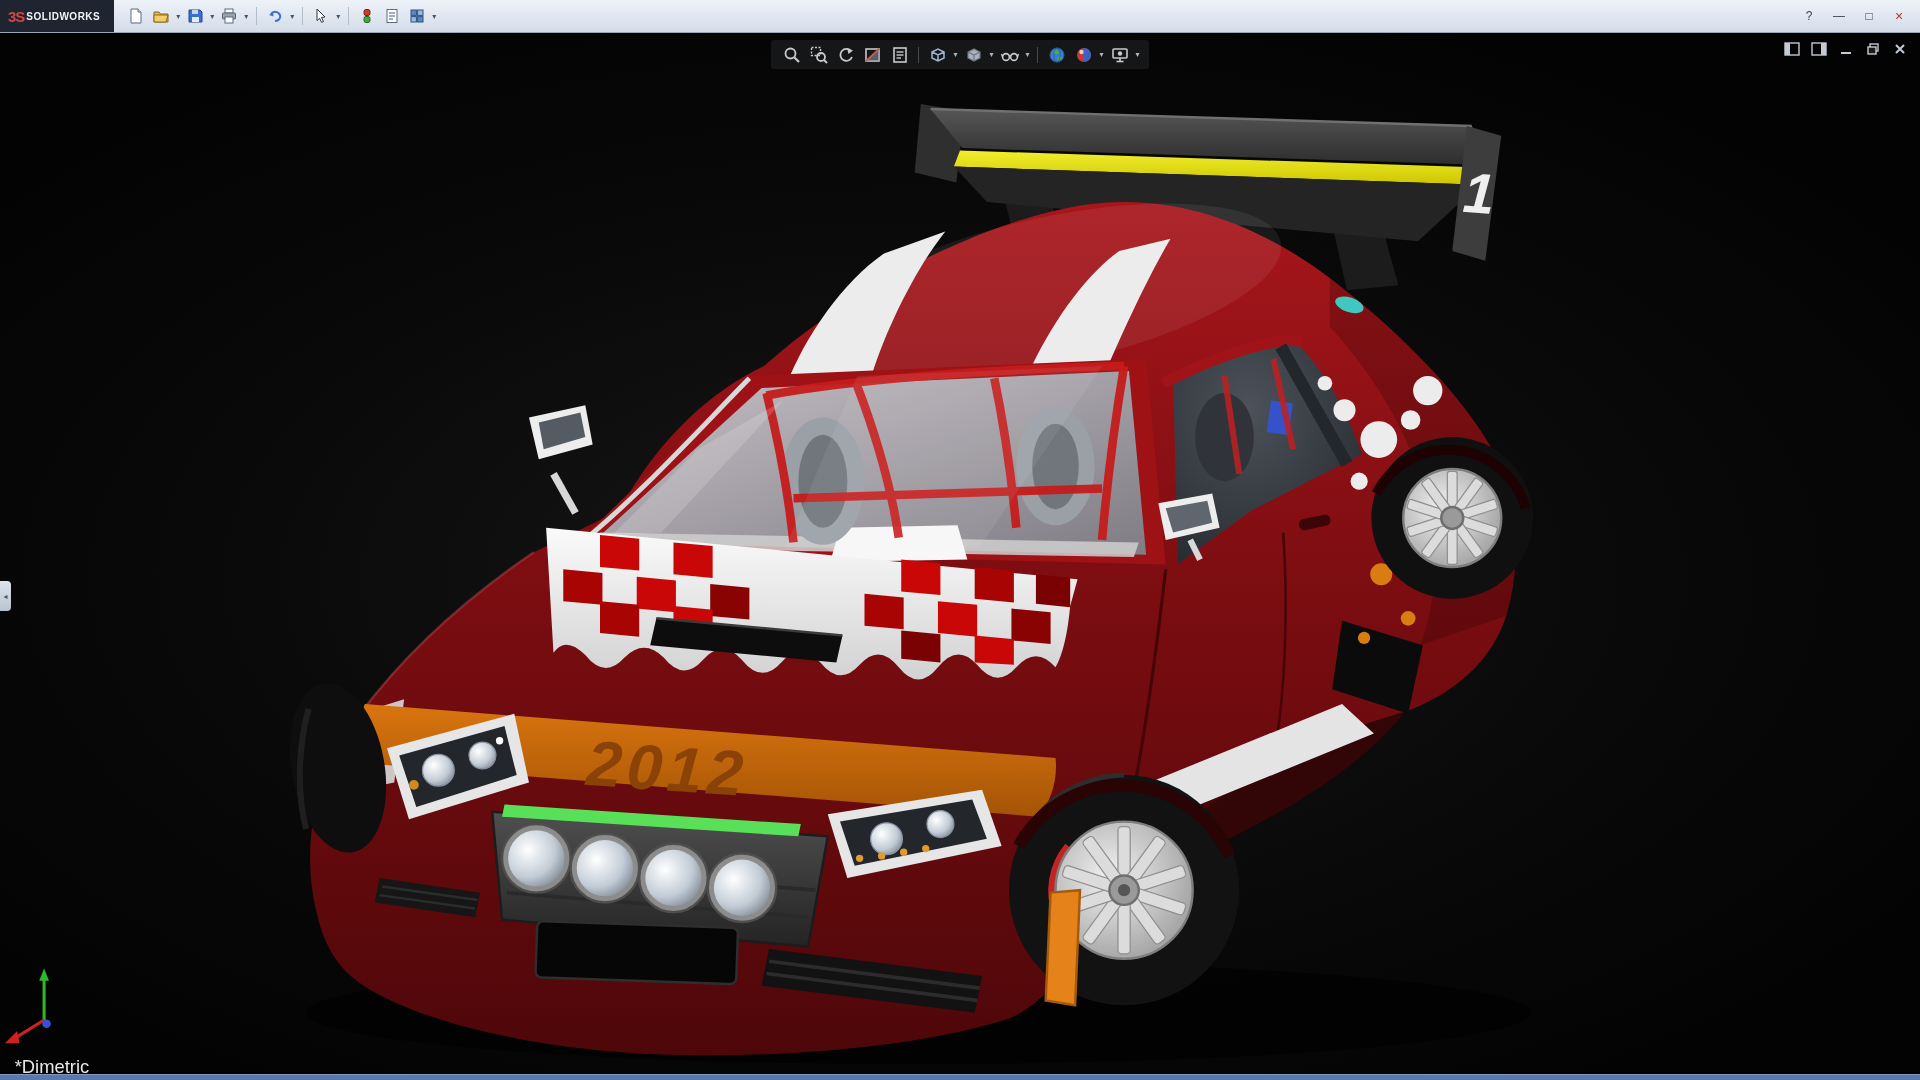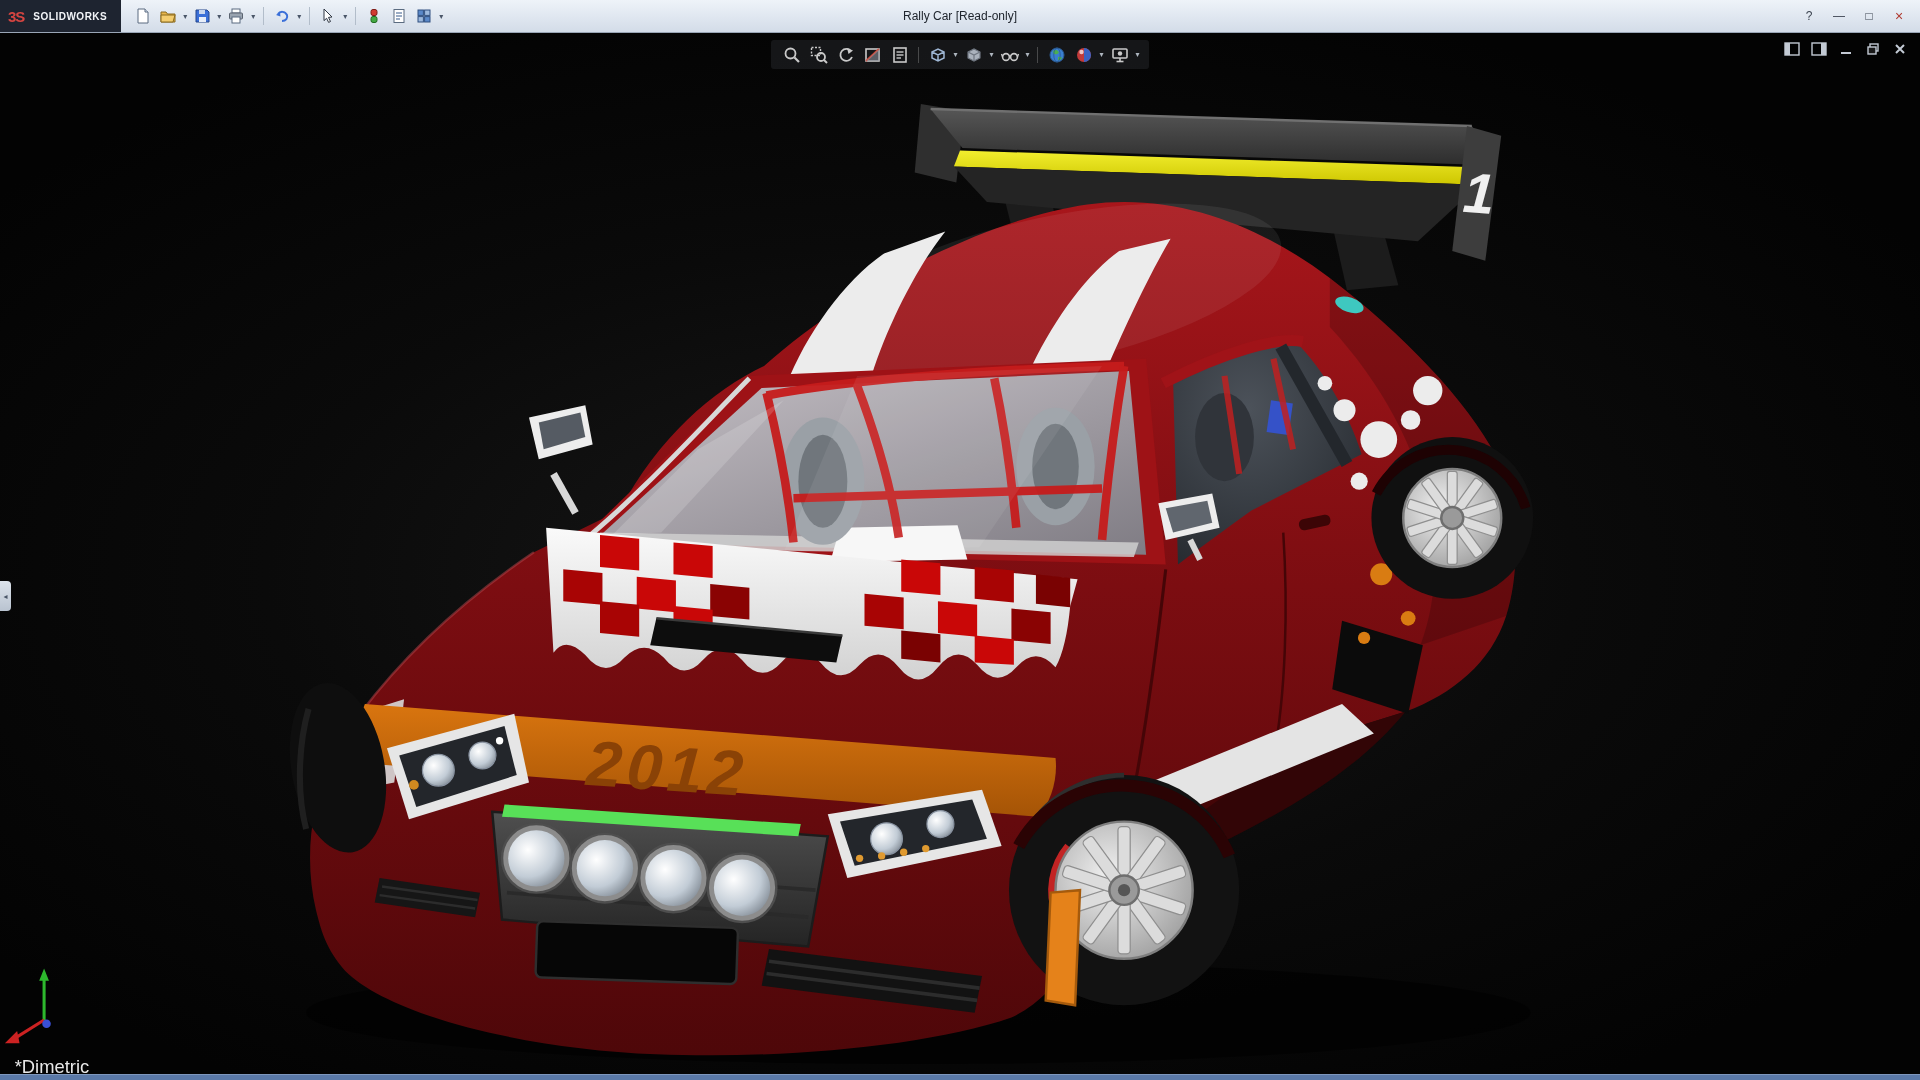--- a/index.html
+++ b/index.html
@@ -1,20 +1,20 @@
 <!DOCTYPE html>
 <html><head>
 <meta charset="utf-8">
 <style>
   html,body{margin:0;padding:0;width:1920px;height:1080px;overflow:hidden;
     font-family:"Liberation Sans",sans-serif;background:#000;}
   
   .titlebar{position:relative;height:32px;display:flex;align-items:center;
     background:linear-gradient(#eef3f9,#d3dce8);border-bottom:1px solid #9aa6b6;}
-  .brand{height:32px;display:flex;align-items:center;gap:9px;padding:0 14px 0 8px;
+  .brand{height:32px;display:flex;align-items:center;gap:2px;padding:0 14px 0 8px;
     background:#1e2430;}
   .brand-mark{color:#d64541;font-weight:bold;font-size:15px;letter-spacing:-1px;}
   .brand-name{color:#f2f4f8;font-weight:bold;font-size:10px;letter-spacing:0.5px;}
   .main-toolbar{display:flex;align-items:center;gap:1px;padding-left:10px;}
   .tb-btn{width:24px;height:26px;display:flex;align-items:center;justify-content:center;border-radius:2px;}
   .caret{font-size:8px;color:#4a5668;width:8px;text-align:center;}
   .sep{width:1px;height:18px;background:#b2bdca;margin:0 5px;}
   .win-title{position:absolute;left:0;right:0;text-align:center;font-size:12px;color:#20262e;pointer-events:none;}
   .win-controls{margin-left:auto;display:flex;align-items:center;gap:4px;padding-right:8px;}
   .win-btn{width:26px;height:22px;display:flex;align-items:center;justify-content:center;
@@ -125,21 +125,20 @@
       <svg width="16" height="16" viewBox="0 0 16 16">
         <rect x="2" y="2" width="5.4" height="5.4" fill="#5a88c8" stroke="#2e4f80"></rect>
         <rect x="8.6" y="2" width="5.4" height="5.4" fill="#9db9dd" stroke="#2e4f80"></rect>
         <rect x="2" y="8.6" width="5.4" height="5.4" fill="#9db9dd" stroke="#2e4f80"></rect>
         <rect x="8.6" y="8.6" width="5.4" height="5.4" fill="#5a88c8" stroke="#2e4f80"></rect>
       </svg>
     </div>
     <span class="caret">▾</span>
   </div>
 
-  <div class="win-title">Rally Car [Read-only]</div>
 
   <div class="win-controls">
     <div class="win-btn">?</div>
     <div class="win-btn">—</div>
     <div class="win-btn">□</div>
     <div class="win-btn close">×</div>
   </div>
 </div>
 
 <div class="viewport">

